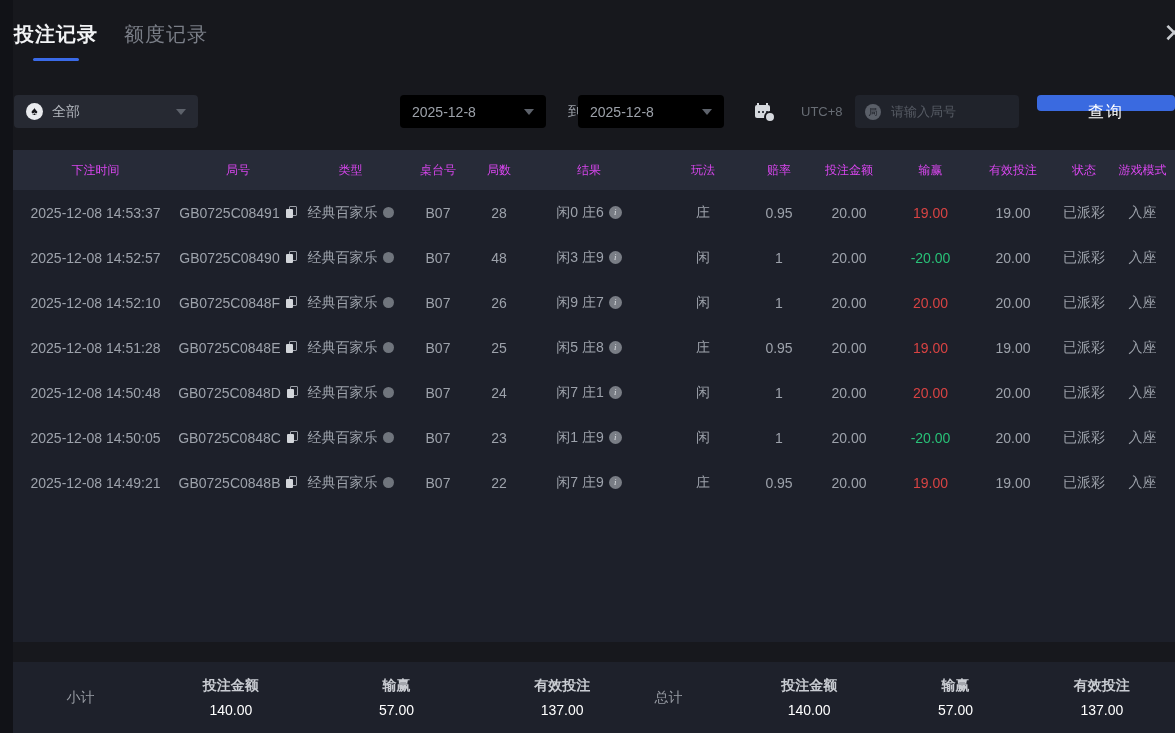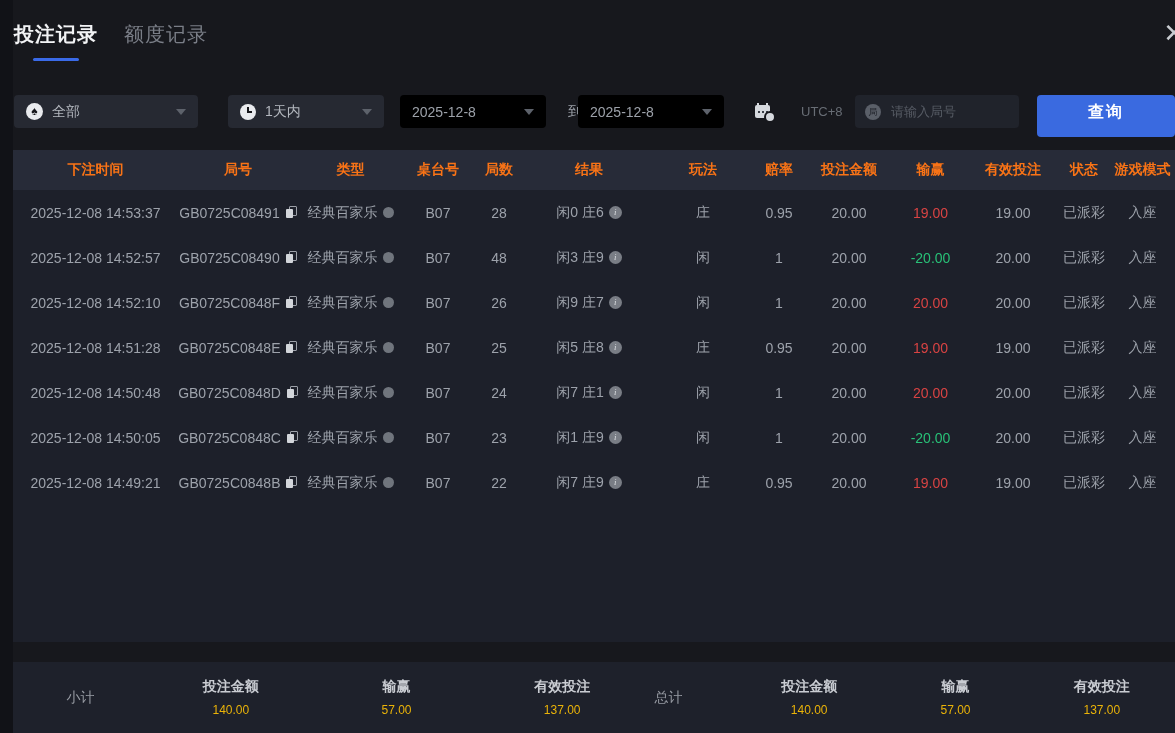--- a/index.html
+++ b/index.html
@@ -50,27 +50,27 @@
   .tz .lbl{color:#686d75;font-size:13px}
 
   .search-box{position:absolute;left:841px;width:164px;height:33px;background:#20232b;border-radius:4px;
     display:flex;align-items:center;padding:0 10px;box-sizing:border-box}
   .search-ico{width:16px;height:16px;border-radius:50%;background:#5a5f68;color:#20232b;
     font-size:9px;line-height:16px;text-align:center;flex:0 0 16px;margin-right:8px}
   .search-box input{background:transparent;border:none;outline:none;color:#b4b8bf;font-size:13px;width:100%;
     font-family:"Liberation Sans",sans-serif}
   .search-box input::placeholder{color:#565b64}
 
-  .query-btn{position:absolute;left:1023px;width:138px;height:42px;background:#3a6ae0;border-radius:4px;
-    color:#ffffff;font-size:16px;font-weight:bold;text-align:center;line-height:33px;cursor:pointer;letter-spacing:2px}
+  .query-btn{position:absolute;left:1023px;width:138px;height:16px;background:#3a6ae0;border-radius:4px;
+    color:#ffffff;font-size:16px;font-weight:normal;text-align:center;line-height:33px;cursor:pointer;letter-spacing:2px}
 
   
   .table{position:absolute;left:13px;top:150px;width:1162px;height:492px;background:#1d202a}
   .thead{height:40px;background:#272b38;display:flex;align-items:center}
-  .hcell{font-size:14px;font-weight:bold;color:#f97316;text-align:center;box-sizing:border-box}
+  .hcell{font-size:12px;font-weight:normal;color:#d946ef;text-align:center;box-sizing:border-box}
   .trow{height:45px;display:flex;}
   .cell{font-size:14px;color:#9da2ab;text-align:center;display:flex;align-items:center;justify-content:center;gap:5px;box-sizing:border-box}
   .c0{width:165px}.c1{width:120px}.c2{width:105px}.c3{width:70px}.c4{width:52px}.c5{width:128px}
   .c6{width:100px}.c7{width:52px}.c8{width:88px}.c9{width:75px}.c10{width:90px}.c11{width:52px}.c12{width:65px}
   .red{color:#d84343}
   .green{color:#28c077}
 
   .copy-icon{position:relative;width:12px;height:13px;display:inline-block;cursor:pointer;flex:0 0 12px}
   .copy-icon::before{content:"";position:absolute;left:4px;top:0;width:6px;height:8px;border:1px solid #9da1a9;border-radius:1px}
   .copy-icon::after{content:"";position:absolute;left:1px;top:3px;width:7px;height:9px;background:#d3d6db;border-radius:1px}
@@ -78,21 +78,21 @@
   .info-icon{width:13px;height:13px;border-radius:50%;background:#797d85;color:#dcdee2;font-size:9px;
     line-height:13px;text-align:center;display:inline-block;cursor:pointer;flex:0 0 13px;font-style:italic;font-family:"Liberation Serif",serif}
 
   
   .sum-panel{position:absolute;top:662px;height:71px;background:#1e212b;display:flex;align-items:center}
   .sum-left{left:13px;width:632px}
   .sum-right{left:601px;width:574px}
   .sum-label{flex:0 0 135px;text-align:center;color:#979ba3;font-size:14px}
   .sum-col{flex:1;text-align:center}
   .sum-col .t{color:#c9ccd2;font-size:14px;font-weight:bold;margin-bottom:7px}
-  .sum-col .v{color:#eab308;font-size:12px}
+  .sum-col .v{color:#ffffff;font-size:14px}
 </style>
 </head>
 <body>
 
 <div class="left-strip"></div>
 
 <div class="tabs">
   <div class="tab active">
     <div class="tab-label">投注记录</div>
     <div class="tab-underline"></div>
@@ -101,25 +101,20 @@
     <div class="tab-label">额度记录</div>
     <div class="tab-underline"></div>
   </div>
 </div>
 <div class="close-btn">✕</div>
 
 <div class="filters">
   <div class="ctrl dd" style="left:0;width:184px">
     <span class="spade-circ icon-gap">♠</span>
     <span class="lbl">全部</span>
-    <span class="chevron-down"></span>
-  </div>
-  <div class="ctrl dd" style="left:214px;width:156px">
-    <span class="clock-circ icon-gap"></span>
-    <span class="lbl">1天内</span>
     <span class="chevron-down"></span>
   </div>
   <div class="ctrl dd-date" style="left:386px;width:146px">
     <span class="lbl">2025-12-8</span>
     <span class="chevron-down"></span>
   </div>
   <div class="to-label">到</div>
   <div class="ctrl dd-date" style="left:564px;width:146px">
     <span class="lbl">2025-12-8</span>
     <span class="chevron-down"></span>

